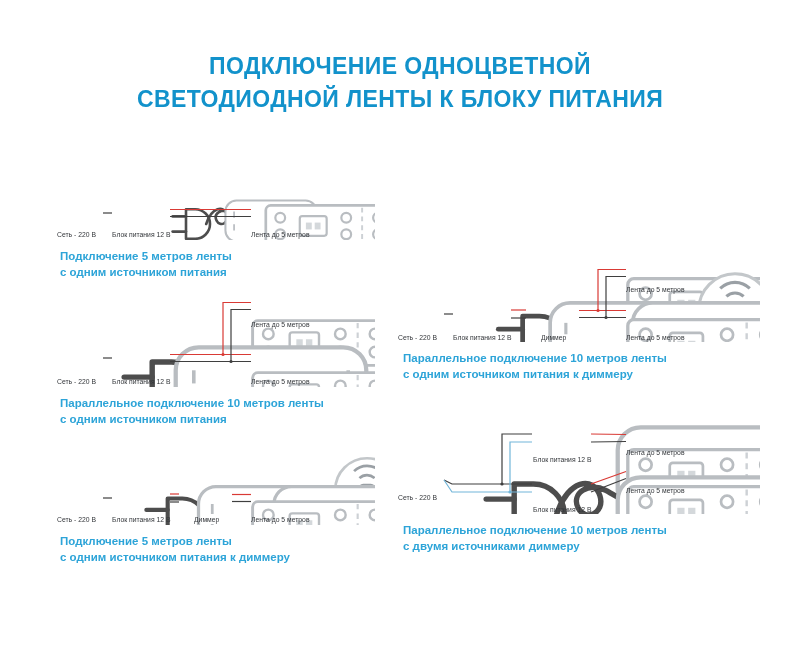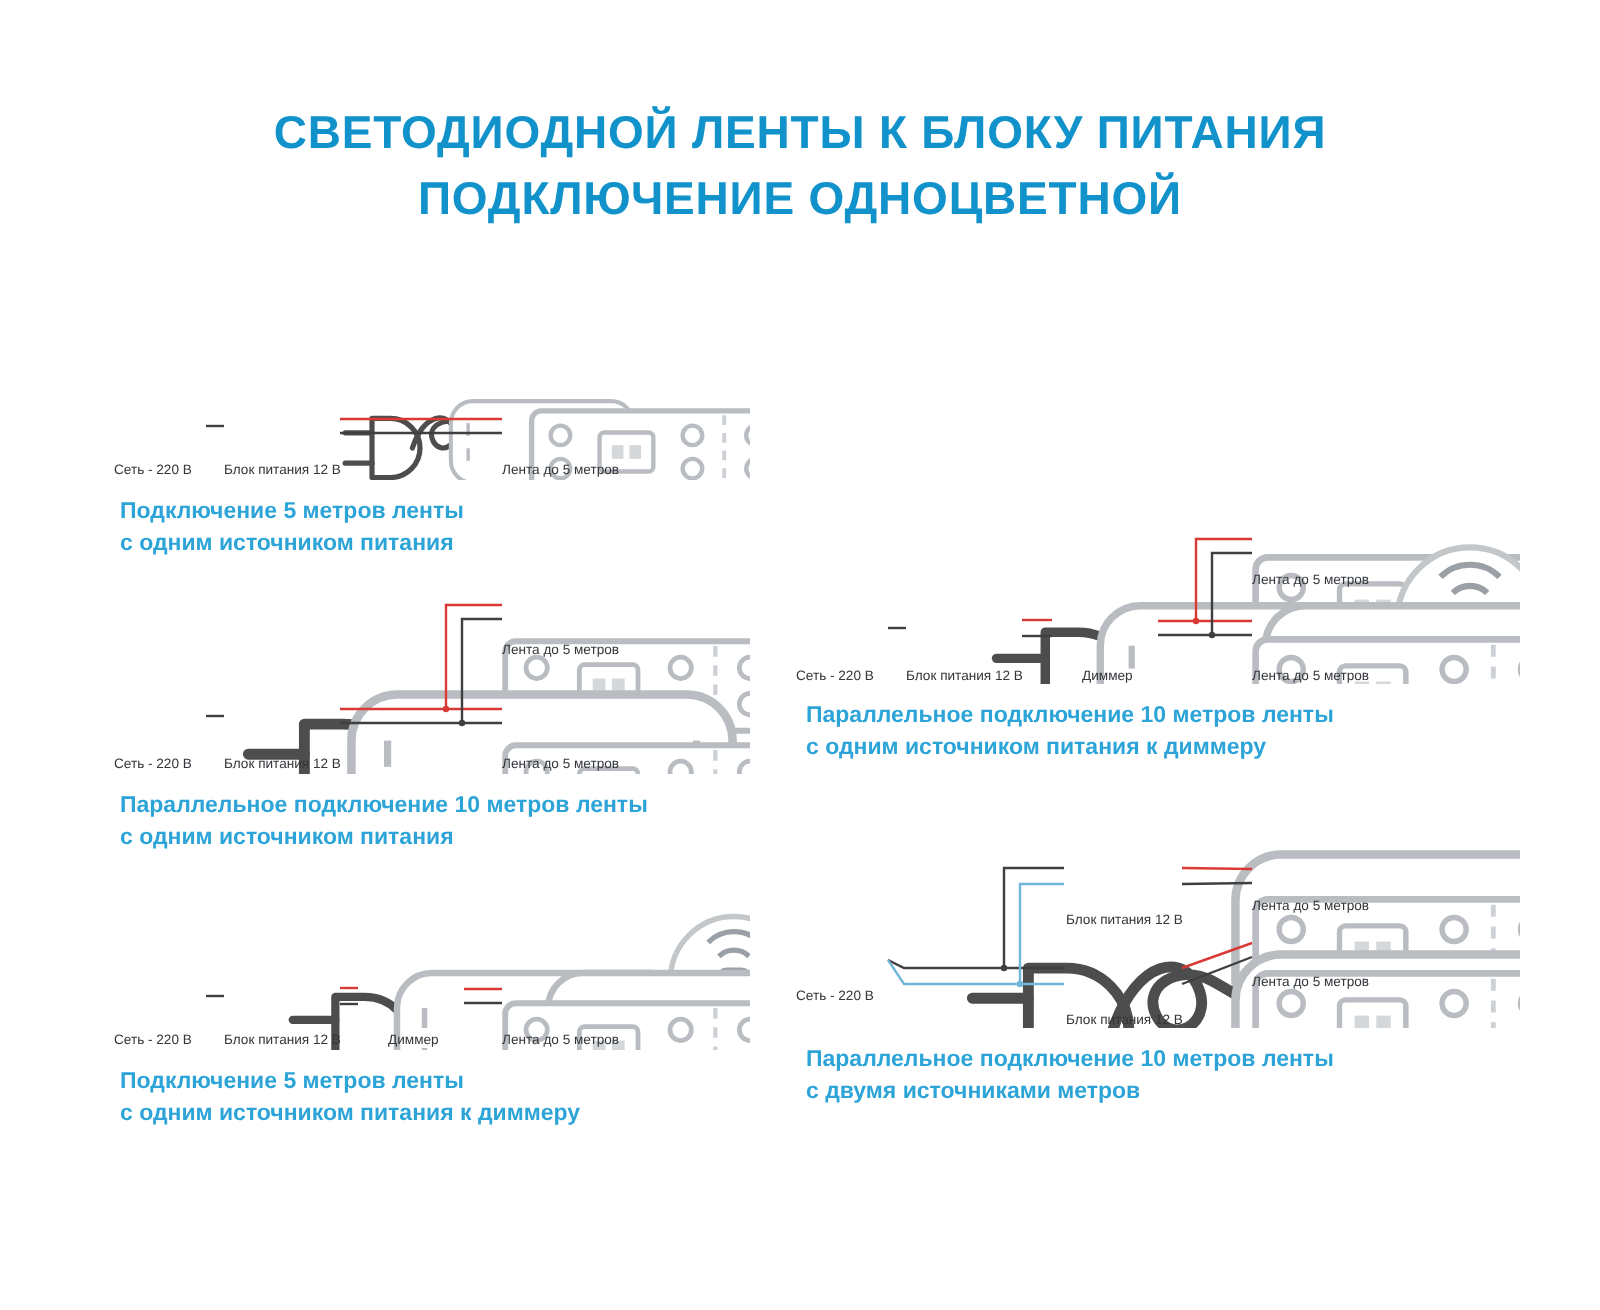--- a/index.html
+++ b/index.html
@@ -104,22 +104,22 @@
       <circle cx="13" cy="13" r="11.8" fill="#ffffff" stroke="#c3c7ca" stroke-width="1"></circle>
       <rect x="10.2" y="11.2" width="5.6" height="8.6" rx="1.4" fill="#ffffff" stroke="#9aa0a5" stroke-width="1"></rect>
       <circle cx="13" cy="14" r="0.9" fill="#9aa0a5"></circle>
       <path d="M10.2,8.6 a4,4 0 0 1 5.6,0" fill="none" stroke="#9aa0a5" stroke-width="1"></path>
       <path d="M8.2,6 a6.8,6.8 0 0 1 9.6,0" fill="none" stroke="#9aa0a5" stroke-width="1"></path>
     </symbol>
   </defs>
 </svg>
 
 <div class="page-title">
+  <div>ПОДКЛЮЧЕНИЕ ОДНОЦВЕТНОЙ</div>
   <div>СВЕТОДИОДНОЙ ЛЕНТЫ К БЛОКУ ПИТАНИЯ</div>
-  <div>ПОДКЛЮЧЕНИЕ ОДНОЦВЕТНОЙ</div>
 </div>
 
 <div class="diagram d1">
   <svg width="320" height="44" viewBox="0 0 320 44">
     <use href="#sym-plug" x="2" y="6"></use>
     <line x1="48" y1="17" x2="57" y2="17" class="wd"></line>
     <use href="#sym-psu" x="56" y="3"></use>
     <g>
       <line x1="115" y1="13.5" x2="196" y2="13.5" class="wr"></line>
       <line x1="115" y1="20.5" x2="196" y2="20.5" class="wd"></line>
@@ -241,15 +241,15 @@
       <line x1="193" y1="62" x2="228" y2="49.5" class="wr"></line>
       <line x1="193" y1="70" x2="228" y2="56.5" class="wd"></line>
     </g>
     <use href="#sym-strip" x="228" y="44"></use>
     <text x="0" y="78" class="lbl">Сеть - 220 В</text>
     <text x="228" y="71" class="lbl">Лента до 5 метров</text>
     <text x="135" y="90" class="lbl">Блок питания 12 В</text>
   </svg>
   <div class="caption">
     <div>Параллельное подключение 10 метров ленты</div>
-    <div>с двумя источниками метров</div>
+    <div>с двумя источниками диммеру</div>
   </div>
 </div>
 
 </body></html>

